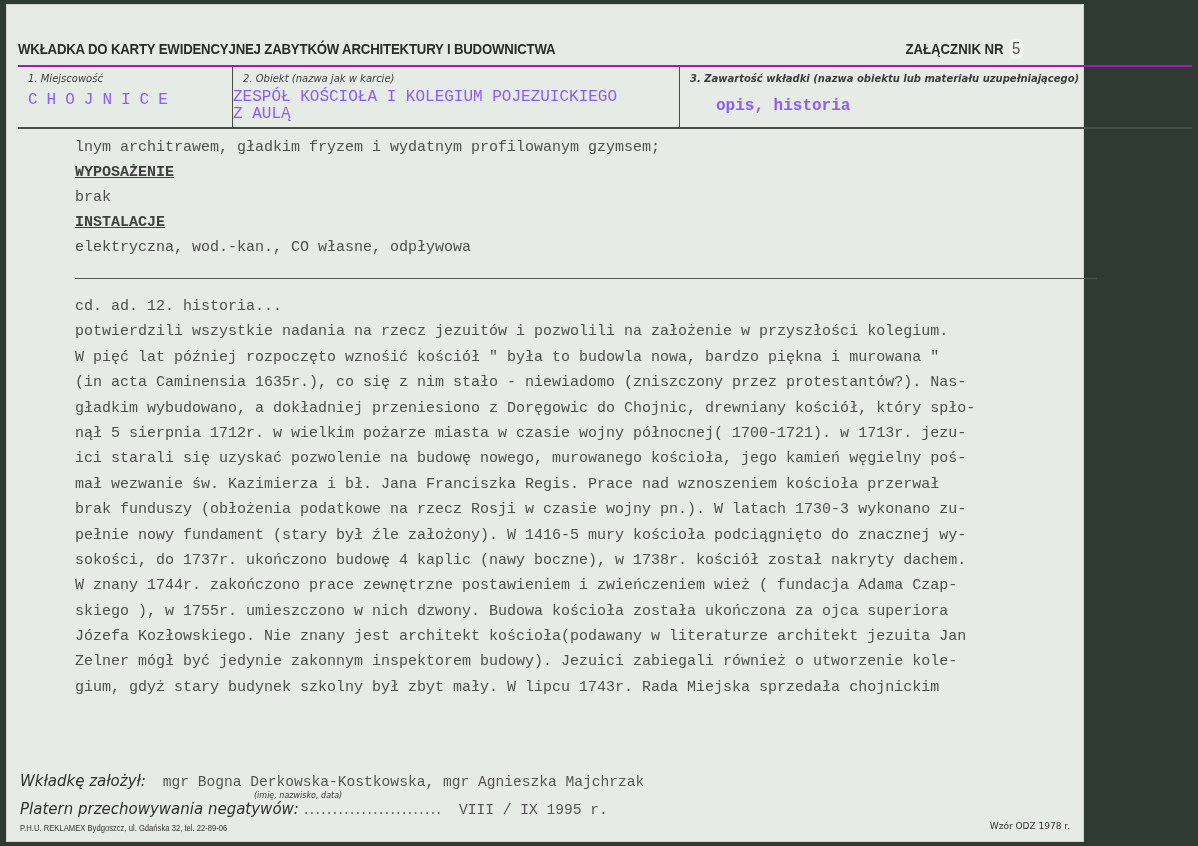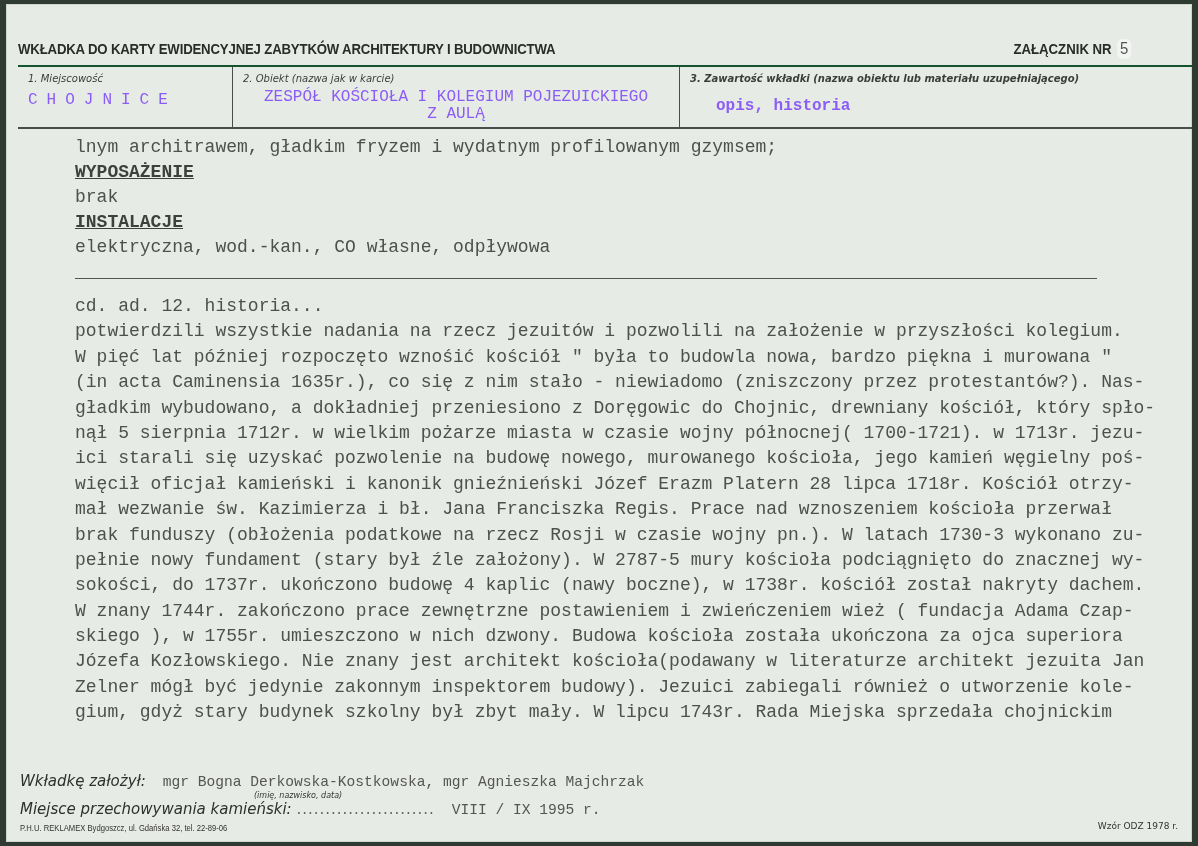--- a/index.html
+++ b/index.html
@@ -2,21 +2,21 @@
 <html><head>
 <meta charset="utf-8">
 <style>
   html, body { margin: 0; padding: 0; }
   body {
     width: 1198px; height: 846px; overflow: hidden;
     background: #2f3a33;
     font-family: "Liberation Sans", sans-serif;
   }
   .card {
-    position: absolute; left: 6px; top: 4px; width: 1186px; height: 838px;
+    position: absolute; left: 6px; top: 4px; width: 1078px; height: 838px;
     background: #e7ebe5;
     box-shadow: inset 0 0 0 1px #cfd5cc;
   }
   .header-title {
     position: absolute; left: 12px; top: 36px;
     font-family: "Liberation Sans", sans-serif; font-weight: bold;
     font-size: 15px; letter-spacing: -0.2px; color: #2a2c2a;
     transform: scaleX(0.88); transform-origin: left center;
   }
   .annex {
@@ -25,42 +25,42 @@
     transform: scaleX(0.88); transform-origin: right center;
     display: flex; align-items: center; gap: 6px;
   }
   .annex-num {
     font-family: "Liberation Sans", sans-serif; font-weight: normal;
     font-size: 17px; color: #555; position: absolute; right: -22px; top: -1px;
     background: #f3f5f2; padding: 0 3px; border-radius: 6px;
   }
   .form-table {
     position: absolute; left: 12px; top: 61px; width: 1174px; height: 60px;
-    border-top: 2px solid #14532d; border-bottom: 2px solid #4a4e4a;
+    border-top: 2px solid #a21caf; border-bottom: 2px solid #4a4e4a;
     display: flex;
   }
   .cell { position: relative; height: 100%; box-sizing: border-box; }
   .cell + .cell { border-left: 1.5px solid #4a4e4a; }
   .cell-label {
     position: absolute; left: 10px; top: 6px;
     font-family: "DejaVu Sans", sans-serif; font-style: italic;
     font-size: 10px; color: #3b3d3b;
   }
   .cell-value {
     font-family: "Liberation Mono", monospace; font-size: 16px; color: #8b5cf6;
   }
   .c1 { width: 214px; }
   .c1 .cell-value { position: absolute; left: 10px; top: 24px; letter-spacing: 9px; }
   .c2 { width: 447px; }
-  .c2 .cell-value { position: absolute; left: 0; right: 0; top: 22px; text-align: center; line-height: 17px; }
+  .c2 .cell-value { position: absolute; left: 0; right: 0; top: 22px; text-align: left; line-height: 17px; }
   .c3 { flex: 1; font-weight: bold; }
   .c3 .cell-value { position: absolute; left: 36px; top: 30px; }
   .body {
     position: absolute; left: 69px; top: 131px; width: 1080px;
-    font-family: "Liberation Mono", monospace; font-size: 18px; color: #4d504d;
+    font-family: "Liberation Mono", monospace; font-size: 15px; color: #4d504d;
   }
   .line { height: 25px; line-height: 25px; white-space: pre; }
   .heading { font-weight: bold; text-decoration: underline; color: #3e403e; }
   .rule {
     height: 1px; margin: 18px 0 14px 0; width: 1022px;
     border-top: 1.5px solid #555;
   }
   .hist .line { height: 25.4px; line-height: 25.4px; }
   .footer1 {
     position: absolute; left: 14px; top: 768px;
@@ -129,40 +129,39 @@
     <div class="rule"></div>
 
     <div class="hist">
       <div class="line">cd. ad. 12. historia...</div>
       <div class="line">potwierdzili wszystkie nadania na rzecz jezuitów i pozwolili na założenie w przyszłości kolegium.</div>
       <div class="line">W pięć lat później rozpoczęto wznośić kościół " była to budowla nowa, bardzo piękna i murowana "</div>
       <div class="line">(in acta Caminensia 1635r.), co się z nim stało - niewiadomo (zniszczony przez protestantów?). Nas-</div>
       <div class="line">gładkim wybudowano, a dokładniej przeniesiono z Doręgowic do Chojnic, drewniany kościół, który spło-</div>
       <div class="line">nął 5 sierpnia 1712r. w wielkim pożarze miasta w czasie wojny północnej( 1700-1721). w 1713r. jezu-</div>
       <div class="line">ici starali się uzyskać pozwolenie na budowę nowego, murowanego kościoła, jego kamień węgielny poś-</div>
-      <div class="line">więcił oficjał kamieński i kanonik gnieźnieński Józef Erazm Platern 28 lipca 1718r. Kościół otrzy-</div>
       <div class="line">mał wezwanie św. Kazimierza i bł. Jana Franciszka Regis. Prace nad wznoszeniem kościoła przerwał</div>
       <div class="line">brak funduszy (obłożenia podatkowe na rzecz Rosji w czasie wojny pn.). W latach 1730-3 wykonano zu-</div>
-      <div class="line">pełnie nowy fundament (stary był źle założony). W 2787-5 mury kościoła podciągnięto do znacznej wy-</div>
+      <div class="line">pełnie nowy fundament (stary był źle założony). W 1416-5 mury kościoła podciągnięto do znacznej wy-</div>
       <div class="line">sokości, do 1737r. ukończono budowę 4 kaplic (nawy boczne), w 1738r. kościół został nakryty dachem.</div>
       <div class="line">W znany 1744r. zakończono prace zewnętrzne postawieniem i zwieńczeniem wież ( fundacja Adama Czap-</div>
       <div class="line">skiego ), w 1755r. umieszczono w nich dzwony. Budowa kościoła została ukończona za ojca superiora</div>
       <div class="line">Józefa Kozłowskiego. Nie znany jest architekt kościoła(podawany w literaturze architekt jezuita Jan</div>
       <div class="line">Zelner mógł być jedynie zakonnym inspektorem budowy). Jezuici zabiegali również o utworzenie kole-</div>
       <div class="line">gium, gdyż stary budynek szkolny był zbyt mały. W lipcu 1743r. Rada Miejska sprzedała chojnickim</div>
     </div>
   </div>
 
   <div class="footer1">
     <span>Wkładkę założył:</span>
     <span class="val">mgr Bogna Derkowska-Kostkowska, mgr Agnieszka Majchrzak</span>
   </div>
   <div class="hint">(imię, nazwisko, data)</div>
 
   <div class="footer2">
-    <span>Miejsce przechowywania kamieński:</span>
+    <span>Platern przechowywania negatywów:</span>
     <span class="dots">........................</span>
     <span class="val">VIII / IX 1995 r.</span>
   </div>
 
   <div class="printer">P.H.U. REKLAMEX Bydgoszcz, ul. Gdańska 32, tel. 22-89-06</div>
   <div class="template">Wzór ODZ 1978 r.</div>
 </div>
 
 </body></html>

